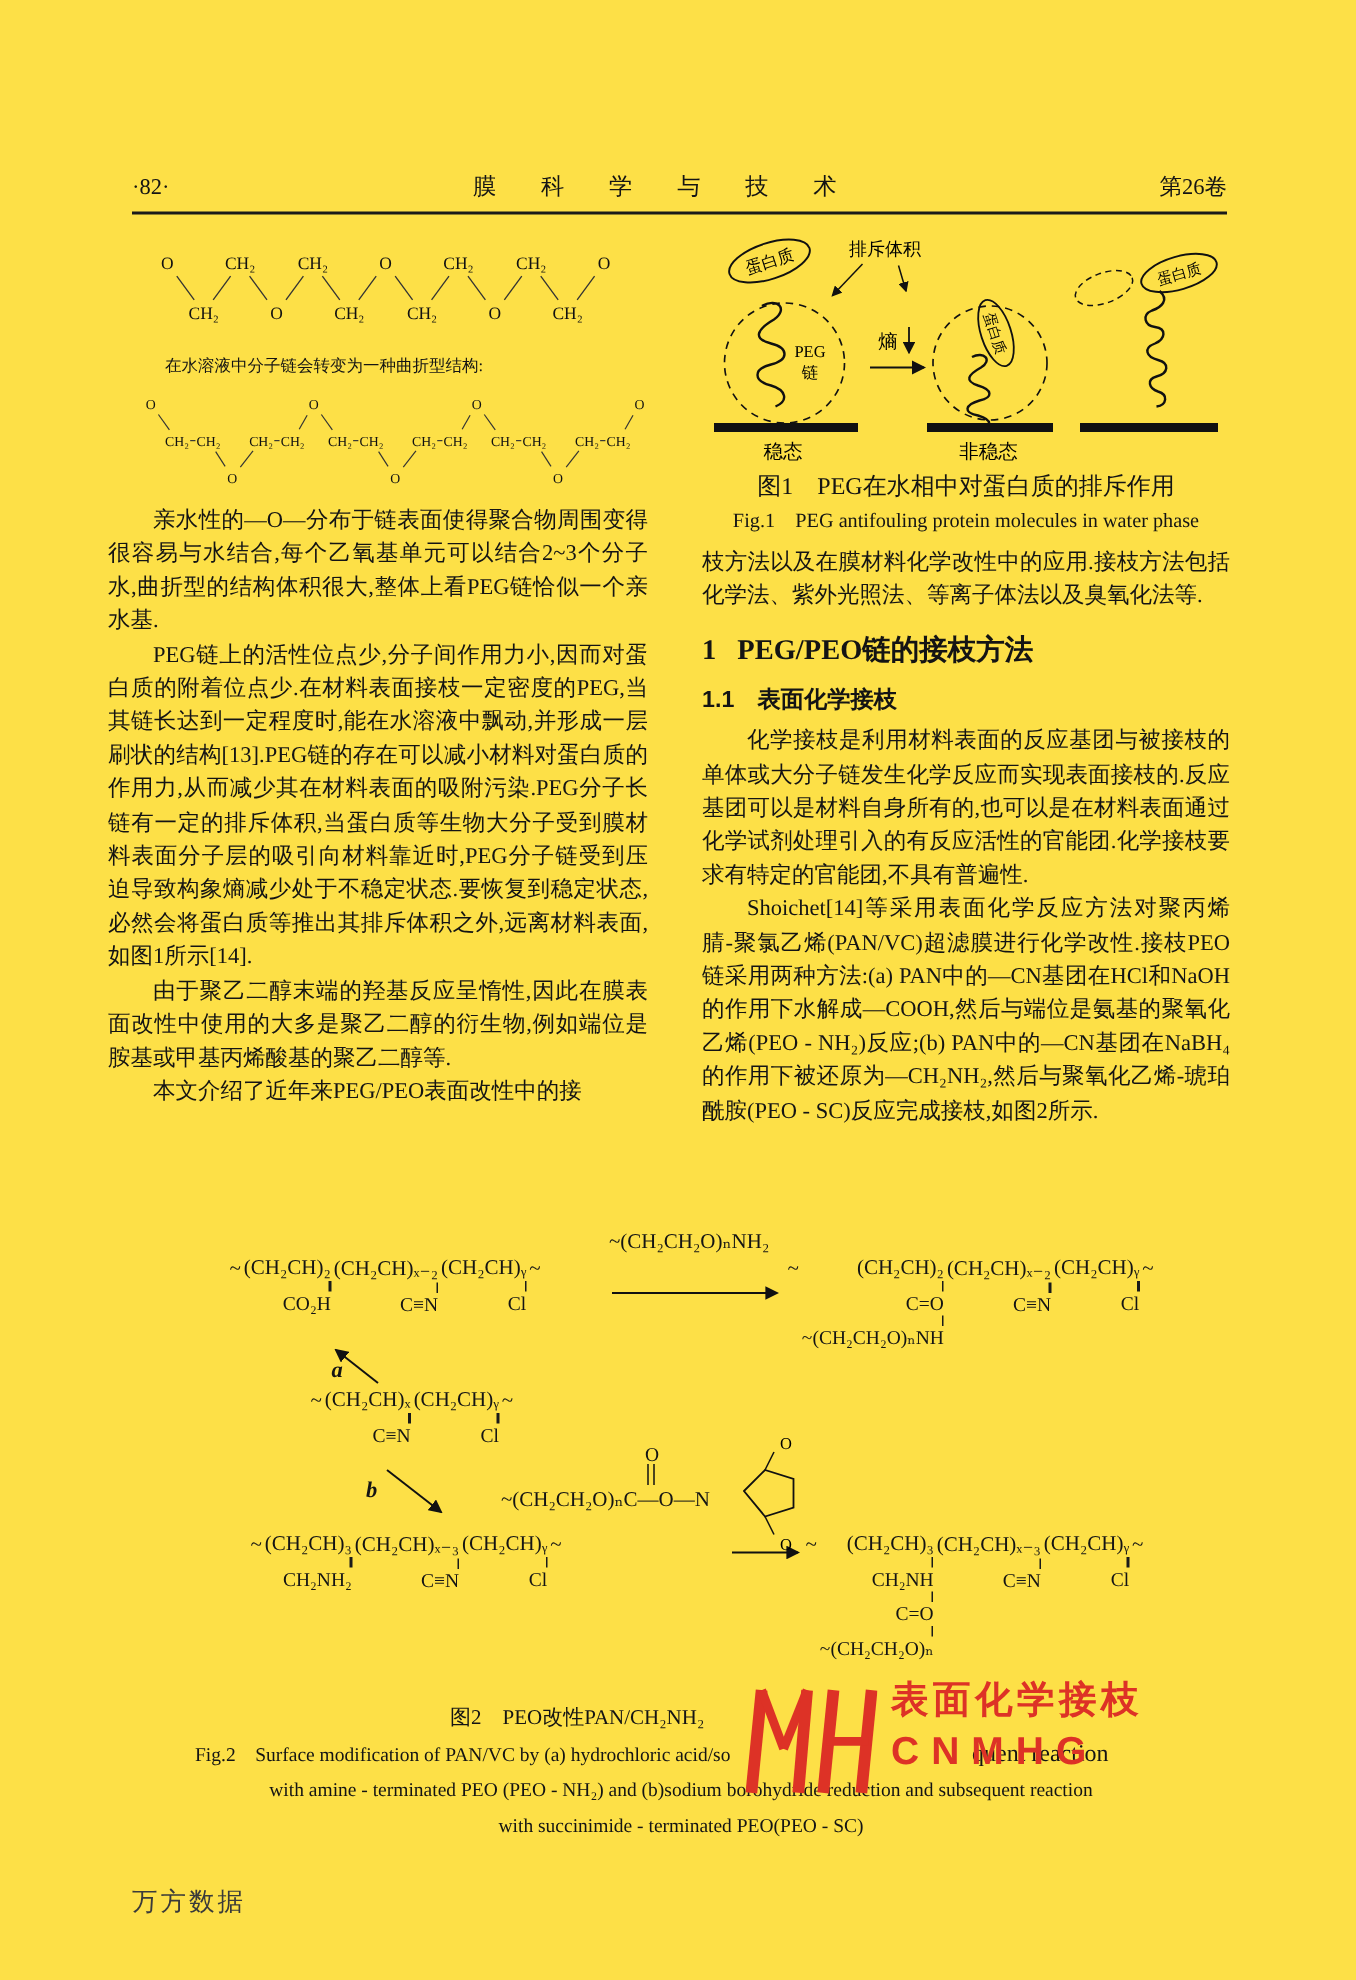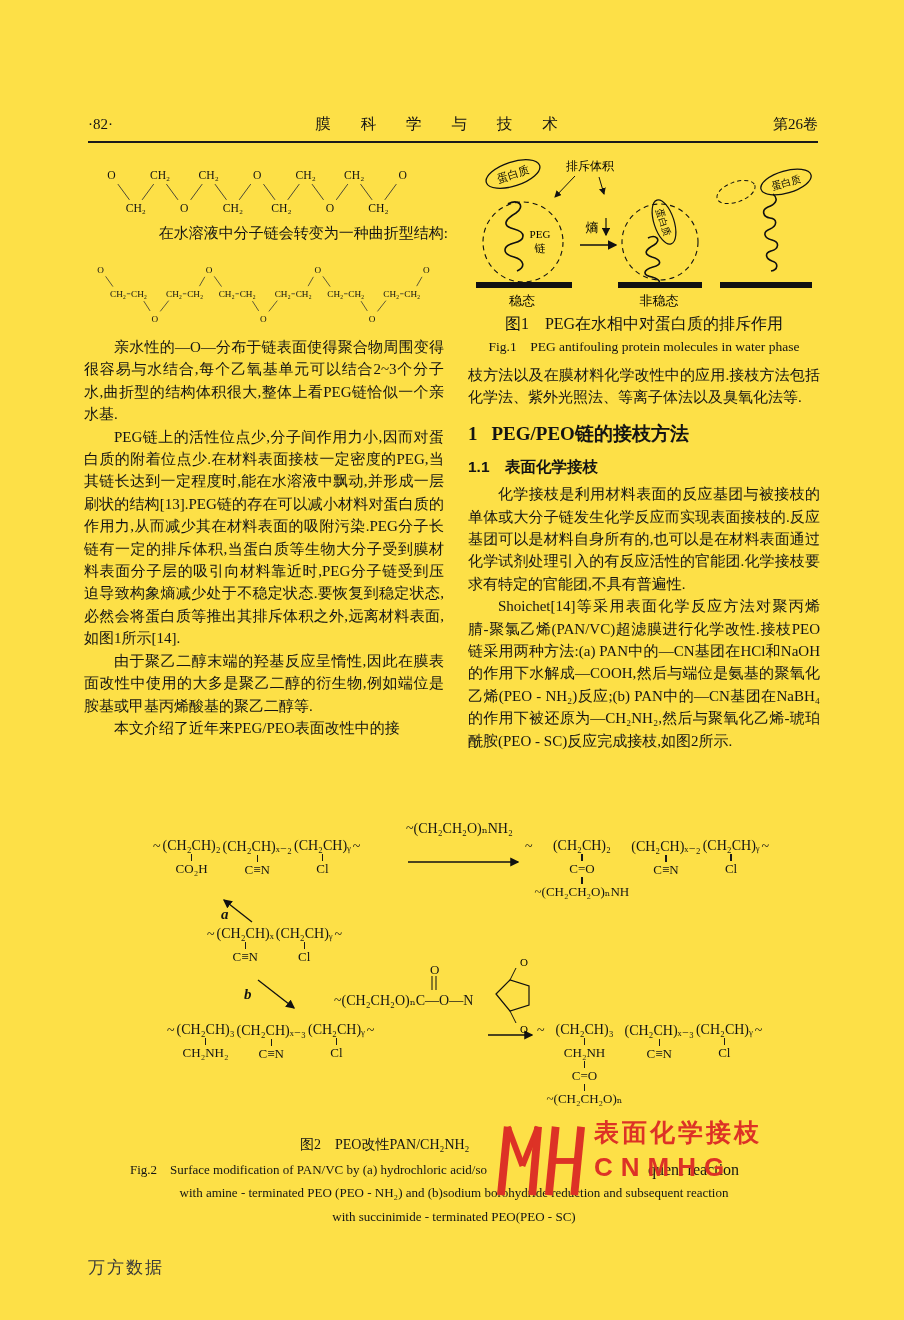--- a/index.html
+++ b/index.html
@@ -7,43 +7,43 @@
         font-family:"Liberation Serif","DejaVu Serif",serif;color:#141414;}
   
   .hdr{position:absolute;left:88px;top:114px;width:730px;display:flex;
        justify-content:space-between;align-items:baseline;font-size:15px;}
   .hdr .jt{letter-spacing:13px;font-size:15.5px;}
   .rule{position:absolute;left:88px;top:141px;width:730px;height:1.5px;background:#1a1a1a;}
   
   .tcol{position:absolute;font-size:15px;line-height:22.4px;text-align:justify;}
   .tcol p{margin:0;text-indent:2em;}
   .tcol p.noind{text-indent:0;}
-  #ltext{left:84px;top:336px;width:360px;}
+  #ltext{left:72px;top:336px;width:360px;}
   #rtext{left:468px;top:364px;width:352px;}
   .sech{font-size:19px;font-weight:bold;text-indent:0 !important;margin:12px 0 9px !important;
         display:flex;gap:14px;line-height:26px;}
   .subh{text-indent:0 !important;font-weight:bold;font-size:15.5px;margin:4px 0 5px !important;
         font-family:"Liberation Sans","DejaVu Sans",sans-serif;}
   
-  #transline{position:absolute;left:88px;top:224px;width:360px;font-size:15px;text-indent:2em;text-align:right;}
+  #transline{position:absolute;left:88px;top:236px;width:360px;font-size:11px;text-indent:2em;}
   
   #zigzag1{position:absolute;left:96px;top:156px;width:330px;height:70px;}
   #meander{position:absolute;left:90px;top:250px;width:346px;height:84px;}
   svg text{font-family:"Liberation Serif","DejaVu Serif",serif;}
   
   #fig1{position:absolute;left:468px;top:152px;width:352px;height:160px;}
   .cap{position:absolute;text-align:center;}
   #f1capcn{left:468px;top:314px;width:352px;font-size:16px;text-align:center;}
   #f1capen{left:468px;top:338px;width:352px;font-size:13.5px;}
   
   #fig2{position:absolute;left:88px;top:816px;width:732px;height:318px;font-size:14px;}
   #fig2 .under{position:absolute;left:0;top:0;}
   .poly{position:absolute;display:flex;align-items:flex-start;white-space:nowrap;}
   .poly .tld{font-size:14px;margin-top:1px;padding:0 1px;}
-  .unit{display:flex;flex-direction:column;align-items:center;margin:0 1px;}
+  .unit{display:flex;flex-direction:column;align-items:flex-end;margin:0 1px;}
   .unit .main{font-size:14px;}
   .unit .bond{width:1.3px;height:7px;background:#1a1a1a;}
   .unit .sub{font-size:13px;}
   #poly-a{left:64px;top:22px;}   #reag1{left:318px;top:4px;}
   #poly-p1{left:436px;top:22px;} #poly-m{left:118px;top:110px;}
   #poly-b{left:78px;top:206px;}  #poly-p2{left:448px;top:206px;}
   .rlabel{position:absolute;font-size:14px;white-space:nowrap;}
   #reag2-chain{left:246px;top:176px;} #reag2-o{left:342px;top:146px;font-size:13px;}
   .ablabel{position:absolute;font-weight:bold;font-style:italic;font-size:15px;}
   #lab-a{left:133px;top:90px;} #lab-b{left:156px;top:170px;}

